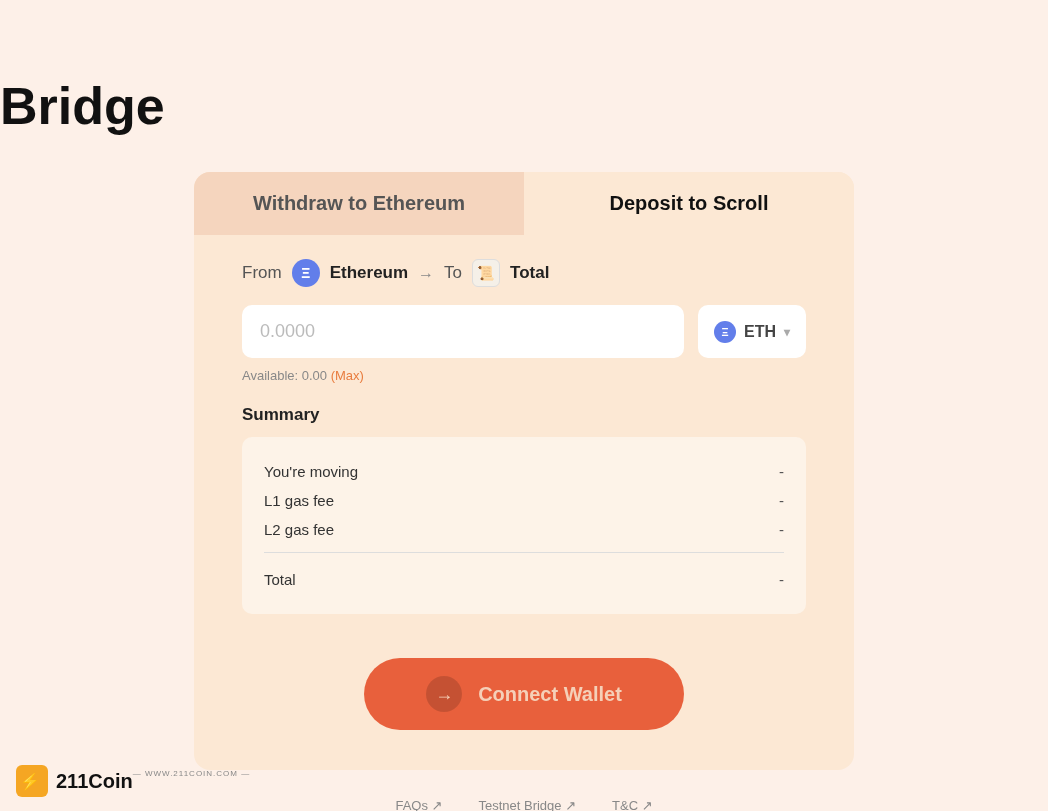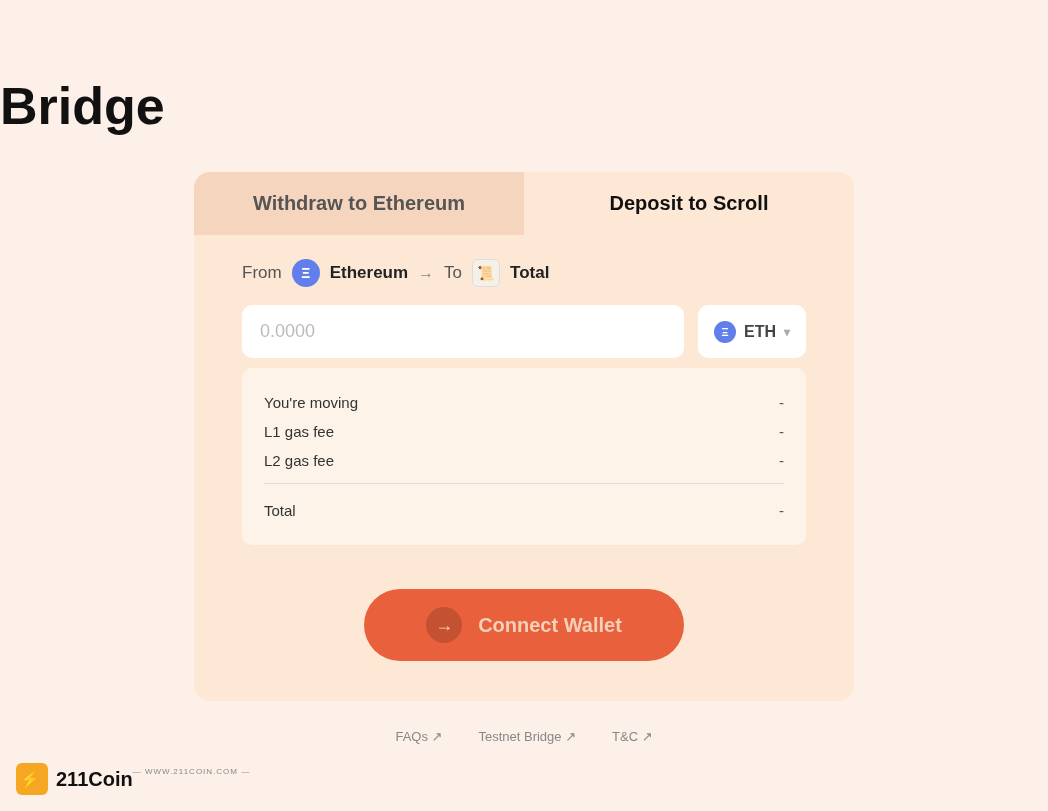--- a/index.html
+++ b/index.html
@@ -330,22 +330,28 @@
 
     <div class="input-row">
       <input class="amount-input" type="text" placeholder="0.0000" style="">
       <button class="token-selector">
         <span class="token-eth-icon">Ξ</span>
         <span>ETH</span>
         <span class="chevron-down">▾</span>
       </button>
     </div>
 
+    <div class="available-row">
+      <span>Available:</span>
+      <span>0.00</span>
+      <span class="max-link">(Max)</span>
+    </div>
 
     <div class="summary-section">
+      <div class="summary-title">Summary</div>
       <div class="summary-box">
         <div class="summary-row">
           <span>You're moving</span>
           <span class="summary-value">-</span>
         </div>
         <div class="summary-row">
           <span>L1 gas fee</span>
           <span class="summary-value">-</span>
         </div>
         <div class="summary-row">

